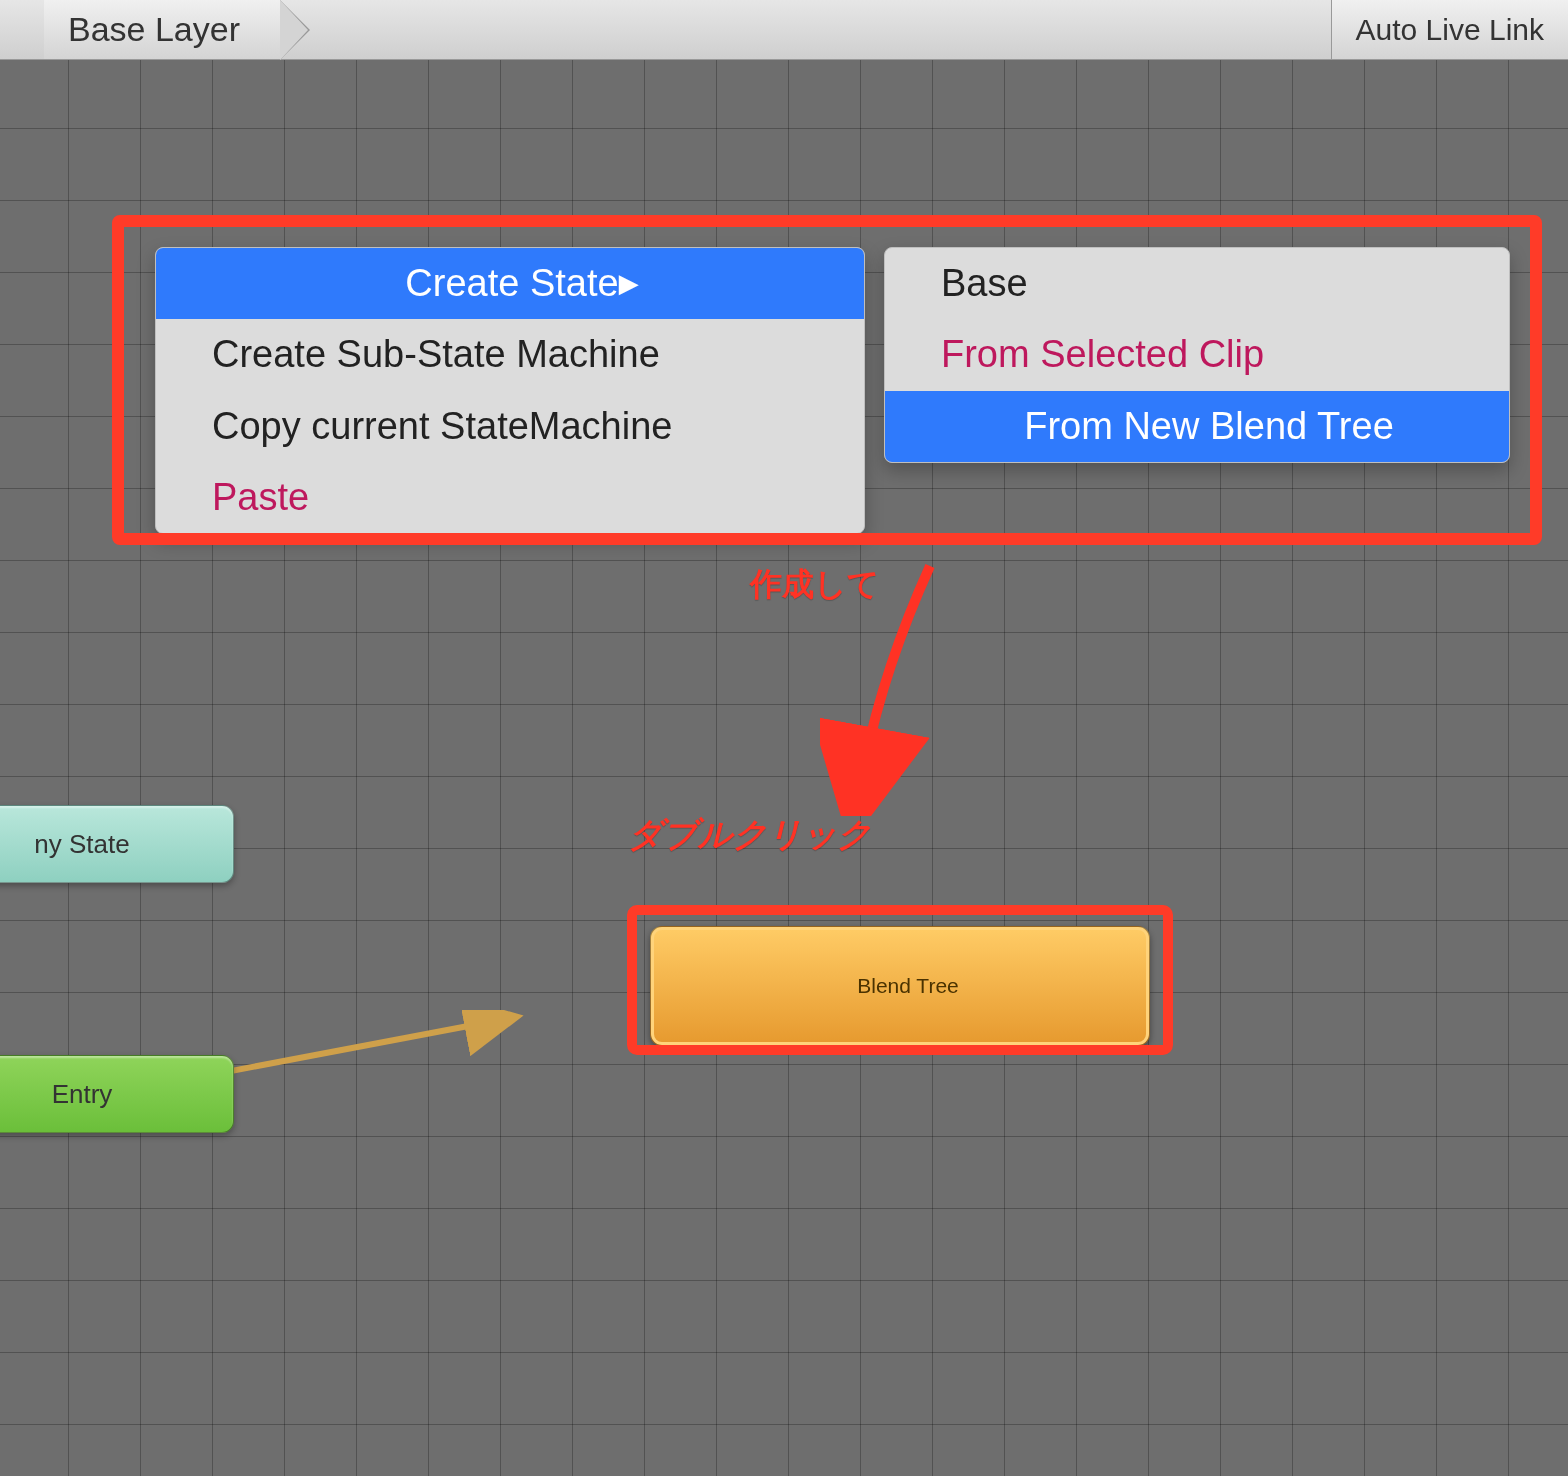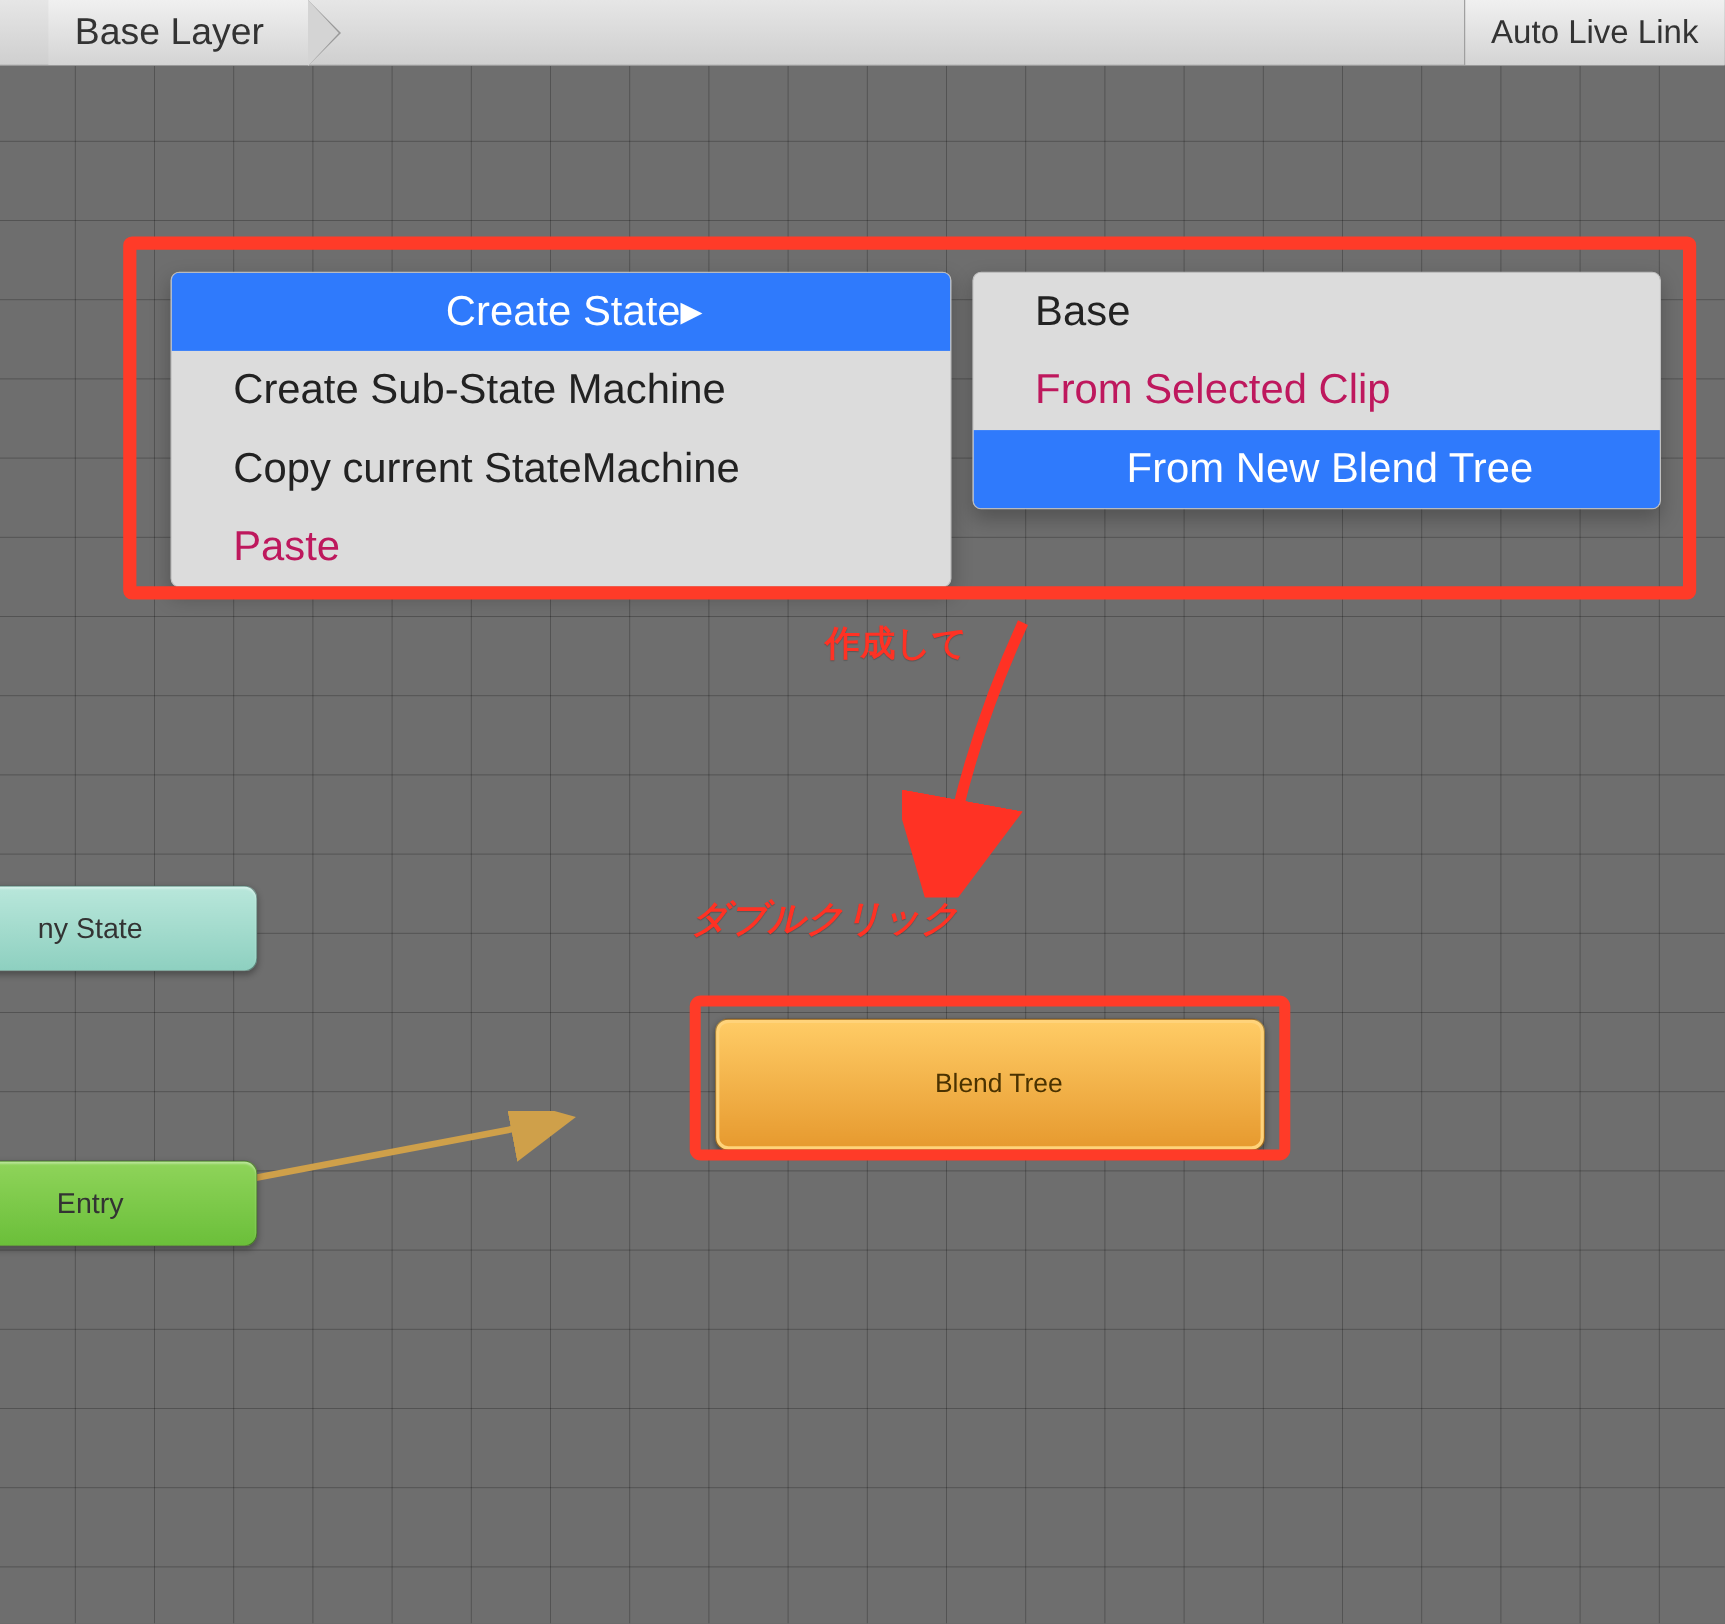--- a/index.html
+++ b/index.html
@@ -101,21 +101,21 @@
   .node-entry {
     left: -70px; top: 995px;
     width: 304px; height: 78px;
     background: linear-gradient(to bottom, #8fd45a, #6bbf3a);
   }
   .node-blendtree {
     left: 650px; top: 866px;
     width: 500px; height: 120px;
     background: linear-gradient(to bottom, #ffcc66, #e6992e);
     color: #4a3200;
-    font-size: 24px;
+    font-size: 21px;
     box-shadow: 0 0 0 3px #ffd37a inset, 0 3px 6px rgba(0,0,0,0.4);
     padding-left: 16px;
   }
 
   
   .hl-blendtree {
     position: absolute;
     left: 627px; top: 845px;
     width: 546px; height: 150px;
     border: 10px solid #ff3b28;

